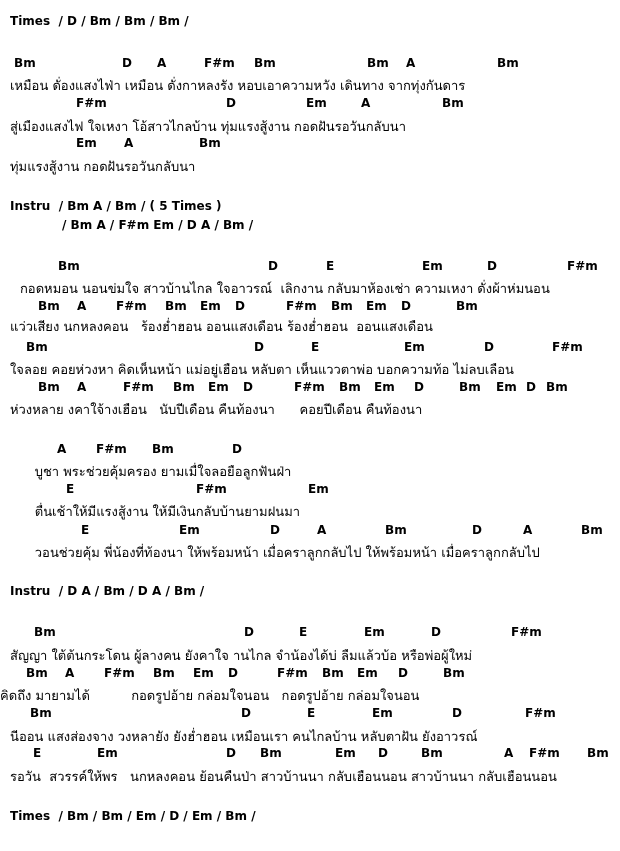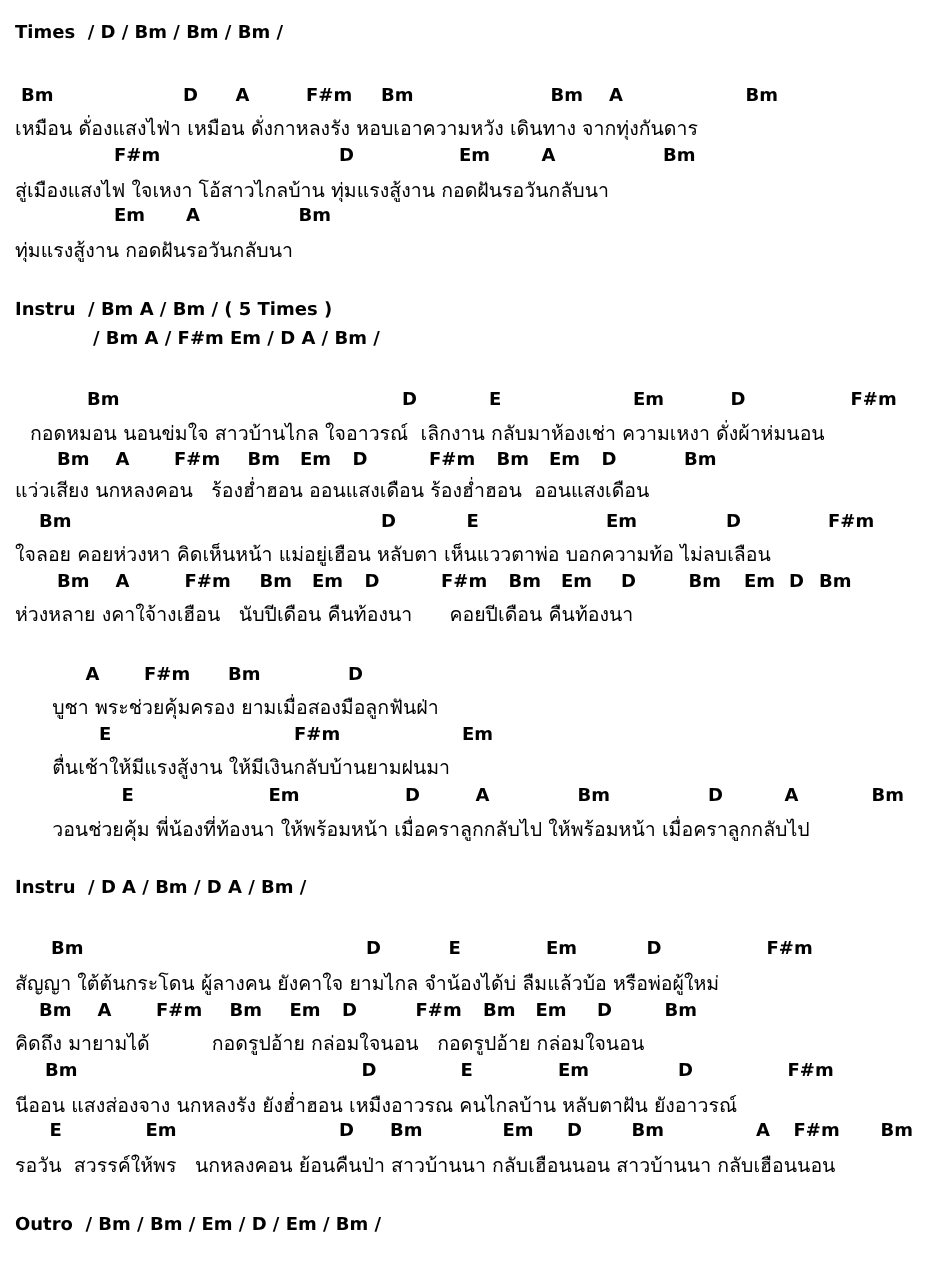--- a/index.html
+++ b/index.html
@@ -28,30 +28,30 @@
 <div class="line chords" style="top:259px"><span style="left: 58px;">Bm</span><span style="left: 268px;">D</span><span style="left: 326px;">E</span><span style="left: 422px;">Em</span><span style="left: 487px;">D</span><span style="left: 567px;">F#m</span></div>
 <div class="line lyric" style="left:20px;top:278px">กอดหมอน นอนข่มใจ สาวบ้านไกล ใจอาวรณ์  เลิกงาน กลับมาห้องเช่า ความเหงา ดั่งผ้าห่มนอน</div>
 <div class="line chords" style="top:299px"><span style="left: 38px;">Bm</span><span style="left: 77px;">A</span><span style="left: 116px;">F#m</span><span style="left: 165px;">Bm</span><span style="left: 200px;">Em</span><span style="left: 235px;">D</span><span style="left: 286px;">F#m</span><span style="left: 331px;">Bm</span><span style="left: 366px;">Em</span><span style="left: 401px;">D</span><span style="left: 456px;">Bm</span></div>
 <div class="line lyric" style="left:10px;top:316px">แว่วเสียง นกหลงคอน   ร้องฮ่ำฮอน ออนแสงเดือน ร้องฮ่ำฮอน  ออนแสงเดือน</div>
 <div class="line chords" style="top:340px"><span style="left: 26px;">Bm</span><span style="left: 254px;">D</span><span style="left: 311px;">E</span><span style="left: 404px;">Em</span><span style="left: 484px;">D</span><span style="left: 552px;">F#m</span></div>
 <div class="line lyric" style="left:10px;top:359px">ใจลอย คอยห่วงหา คิดเห็นหน้า แม่อยู่เฮือน หลับตา เห็นแววตาพ่อ บอกความท้อ ไม่ลบเลือน</div>
 <div class="line chords" style="top:380px"><span style="left: 38px;">Bm</span><span style="left: 77px;">A</span><span style="left: 123px;">F#m</span><span style="left: 173px;">Bm</span><span style="left: 208px;">Em</span><span style="left: 243px;">D</span><span style="left: 294px;">F#m</span><span style="left: 339px;">Bm</span><span style="left: 374px;">Em</span><span style="left: 414px;">D</span><span style="left: 459px;">Bm</span><span style="left: 496px;">Em</span><span style="left: 526px;">D</span><span style="left: 546px;">Bm</span></div>
 <div class="line lyric" style="left:10px;top:399px">ห่วงหลาย งคาใจ้างเฮือน   นับปีเดือน คืนท้องนา      คอยปีเดือน คืนท้องนา</div>
 
 <div class="line chords" style="top:442px"><span style="left: 57px;">A</span><span style="left: 96px;">F#m</span><span style="left: 152px;">Bm</span><span style="left: 232px;">D</span></div>
-<div class="line lyric" style="left:10px;top:461px">      บูชา พระช่วยคุ้มครอง ยามเมื่อสองมือลูกฟันฝ่า</div>
+<div class="line lyric" style="left:10px;top:461px">      บูชา พระช่วยคุ้มครอง ยามเมื่ใจลอยือลูกฟันฝ่า</div>
 <div class="line chords" style="top:482px"><span style="left: 66px;">E</span><span style="left: 196px;">F#m</span><span style="left: 308px;">Em</span></div>
 <div class="line lyric" style="left:10px;top:501px">      ตื่นเช้าให้มีแรงสู้งาน ให้มีเงินกลับบ้านยามฝนมา</div>
 <div class="line chords" style="top:523px"><span style="left: 81px;">E</span><span style="left: 179px;">Em</span><span style="left: 270px;">D</span><span style="left: 317px;">A</span><span style="left: 385px;">Bm</span><span style="left: 472px;">D</span><span style="left: 523px;">A</span><span style="left: 581px;">Bm</span></div>
 <div class="line lyric" style="left:10px;top:542px">      วอนช่วยคุ้ม พี่น้องที่ท้องนา ให้พร้อมหน้า เมื่อคราลูกกลับไป ให้พร้อมหน้า เมื่อคราลูกกลับไป</div>
 
 <div class="line sec" style="top:584px">Instru  / D A / Bm / D A / Bm /</div>
 
 <div class="line chords" style="top:625px"><span style="left: 34px;">Bm</span><span style="left: 244px;">D</span><span style="left: 299px;">E</span><span style="left: 364px;">Em</span><span style="left: 431px;">D</span><span style="left: 511px;">F#m</span></div>
-<div class="line lyric" style="left:10px;top:645px">สัญญา ใต้ต้นกระโดน ผู้ลางคน ยังคาใจ ยามไกล จำน้องได้บ่ ลืมแล้วบ้อ หรือพ่อผู้ใหม่</div>
+<div class="line lyric" style="left:10px;top:645px">สัญญา ใต้ต้นกระโดน ผู้ลางคน ยังคาใจ านไกล จำน้องได้บ่ ลืมแล้วบ้อ หรือพ่อผู้ใหม่</div>
 <div class="line chords" style="top:666px"><span style="left: 26px;">Bm</span><span style="left: 65px;">A</span><span style="left: 104px;">F#m</span><span style="left: 153px;">Bm</span><span style="left: 193px;">Em</span><span style="left: 228px;">D</span><span style="left: 277px;">F#m</span><span style="left: 322px;">Bm</span><span style="left: 357px;">Em</span><span style="left: 398px;">D</span><span style="left: 443px;">Bm</span></div>
-<div class="line lyric" style="left:10px;top:685px">คิดถึง มายามได้          กอดรูปอ้าย กล่อมใจนอน   กอดรูปอ้าย กล่อมใจนอน</div>
+<div class="line lyric" style="left:0;top:685px">คิดถึง มายามได้          กอดรูปอ้าย กล่อมใจนอน   กอดรูปอ้าย กล่อมใจนอน</div>
 <div class="line chords" style="top:706px"><span style="left: 30px;">Bm</span><span style="left: 241px;">D</span><span style="left: 307px;">E</span><span style="left: 372px;">Em</span><span style="left: 452px;">D</span><span style="left: 525px;">F#m</span></div>
-<div class="line lyric" style="left:10px;top:726px">นีออน แสงส่องจาง นกหลงรัง ยังฮ่ำฮอน เหมืงอาวรณ คนไกลบ้าน หลับตาฝัน ยังอาวรณ์</div>
+<div class="line lyric" style="left:10px;top:726px">นีออน แสงส่องจาง วงหลายัง ยังฮ่ำฮอน เหมือนเรา คนไกลบ้าน หลับตาฝัน ยังอาวรณ์</div>
 <div class="line chords" style="top:746px"><span style="left: 33px;">E</span><span style="left: 97px;">Em</span><span style="left: 226px;">D</span><span style="left: 260px;">Bm</span><span style="left: 335px;">Em</span><span style="left: 378px;">D</span><span style="left: 421px;">Bm</span><span style="left: 504px;">A</span><span style="left: 529px;">F#m</span><span style="left: 587px;">Bm</span></div>
 <div class="line lyric" style="left:10px;top:766px">รอวัน  สวรรค์ให้พร   นกหลงคอน ย้อนคืนป่า สาวบ้านนา กลับเฮือนนอน สาวบ้านนา กลับเฮือนนอน</div>
 
-<div class="line sec" style="top:809px">Outro  / Bm / Bm / Em / D / Em / Bm /</div>
+<div class="line sec" style="top:809px">Times  / Bm / Bm / Em / D / Em / Bm /</div>
 
 </body></html>

